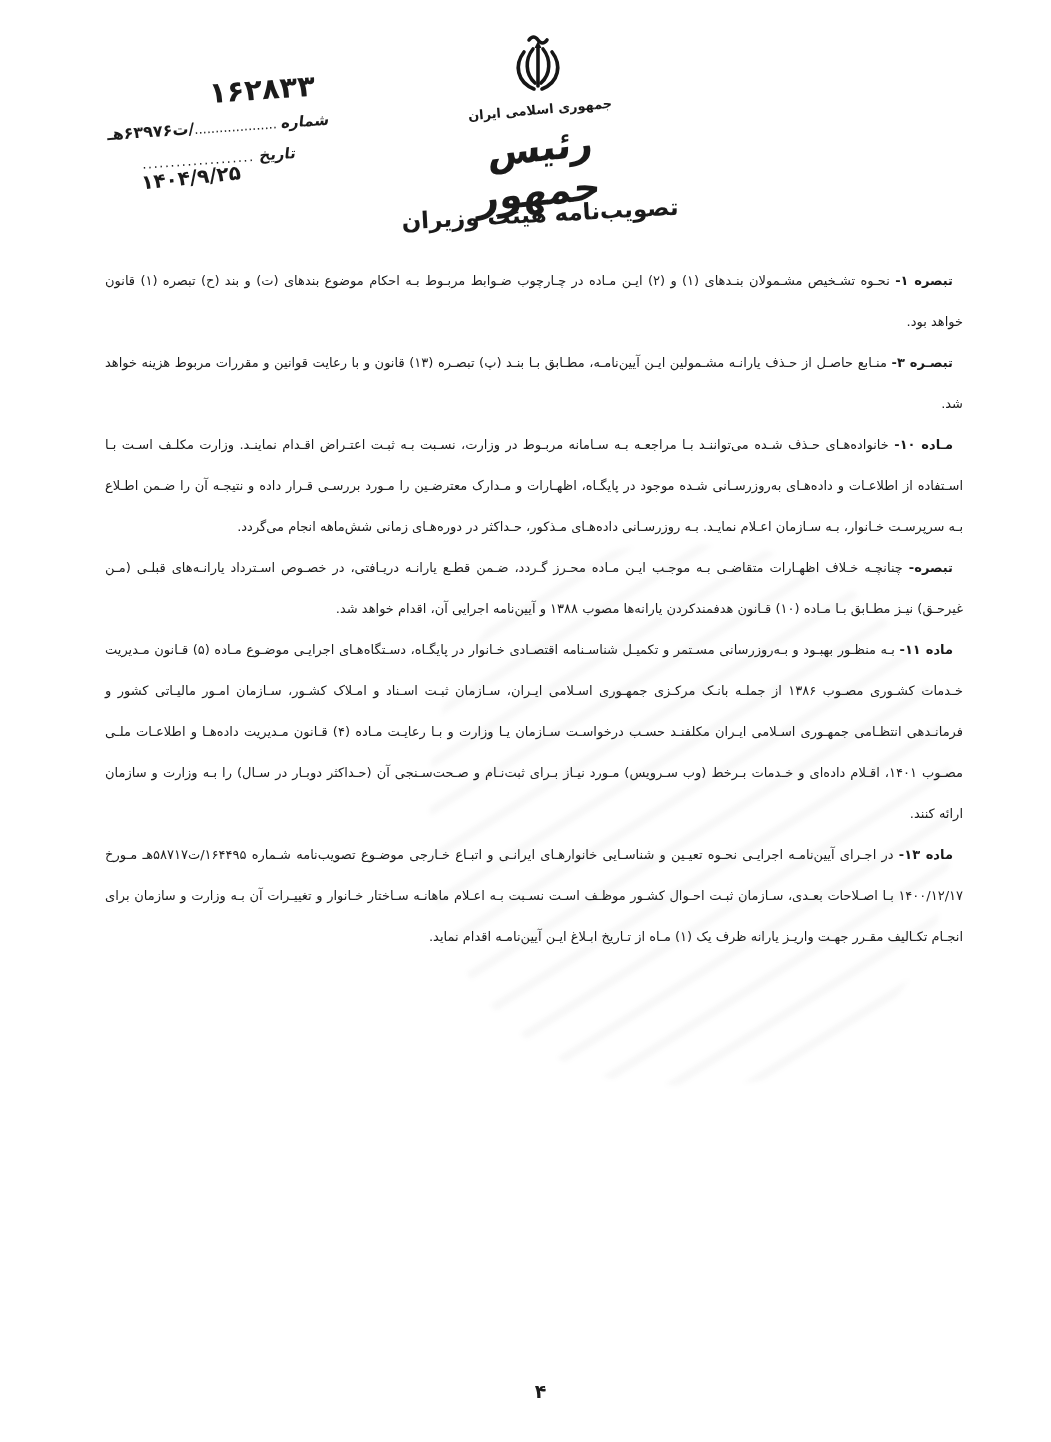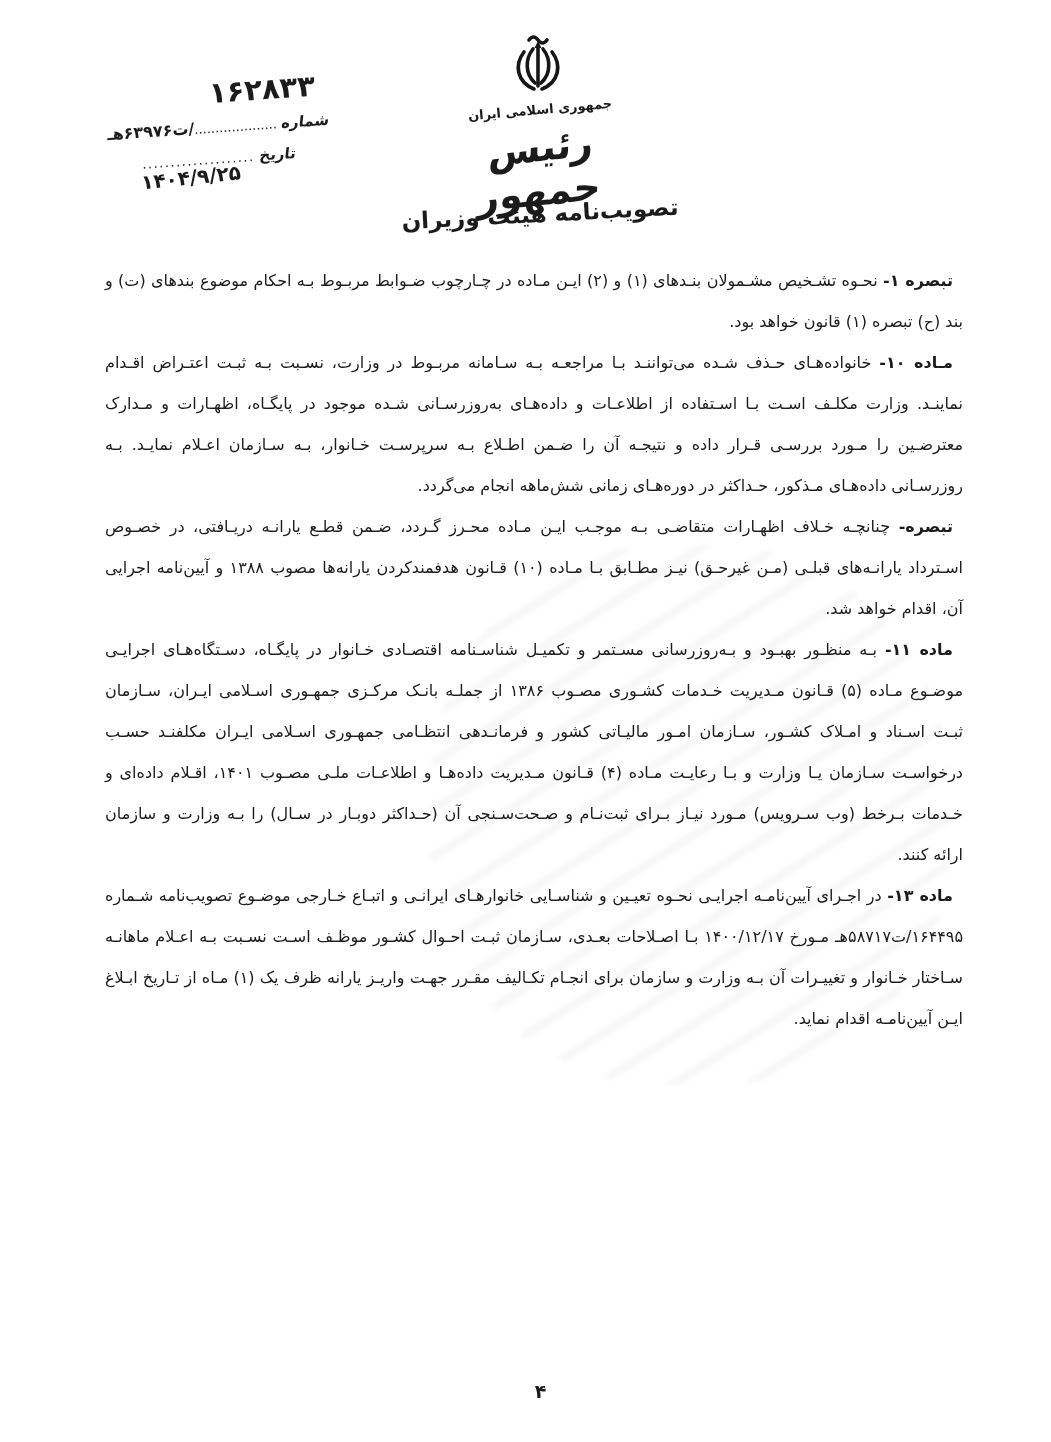--- a/index.html
+++ b/index.html
@@ -68,21 +68,21 @@
     border-radius:45%;
     opacity:.55;
     pointer-events:none;
   }
   
   .body-text{
     position:absolute;top:260px;right:88px;width:858px;
   }
   .para{
     margin:0;
-    font-size:16px;
+    font-size:13px;
     line-height:41px;
     text-align:justify;
     text-indent:10px;
   }
   .para .lead{font-weight:bold;}
   
   .page-number{
     position:absolute;top:1380px;left:30px;right:0;
     text-align:center;font-size:19px;font-weight:bold;
   }
@@ -120,20 +120,21 @@
     </div>
     <div class="date-row">
       <span class="hand-label">تاریخ</span>
       <span class="leader-dots">....................</span>
     </div>
     <div class="date-value">۱۴۰۴/۹/۲۵</div>
   </div>
 
   <main class="body-text">
     <p class="para"><b class="lead">تبصره ۱-</b> <span>نحـوه تشـخیص مشـمولان بنـدهای (۱) و (۲) ایـن مـاده در چـارچوب ضـوابط مربـوط بـه احکام موضوع بندهای (ت) و بند (ح) تبصره (۱) قانون خواهد بود.</span></p>
+    <p class="para"><b class="lead">تبصـره ۳-</b> <span>منـابع حاصـل از حـذف یارانـه مشـمولین ایـن آیین‌نامـه، مطـابق بـا بنـد (پ) تبصـره (۱۳) قانون و با رعایت قوانین و مقررات مربوط هزینه خواهد شد.</span></p>
     <p class="para"><b class="lead">مـاده ۱۰-</b> <span>خانواده‌هـای حـذف شـده می‌تواننـد بـا مراجعـه بـه سـامانه مربـوط در وزارت، نسـبت بـه ثبـت اعتـراض اقـدام نماینـد. وزارت مکلـف اسـت بـا اسـتفاده از اطلاعـات و داده‌هـای به‌روزرسـانی شـده موجود در پایگـاه، اظهـارات و مـدارک معترضـین را مـورد بررسـی قـرار داده و نتیجـه آن را ضـمن اطـلاع بـه سرپرسـت خـانوار، بـه سـازمان اعـلام نمایـد. بـه روزرسـانی داده‌هـای مـذکور، حـداکثر در دوره‌هـای زمانی شش‌ماهه انجام می‌گردد.</span></p>
     <p class="para"><b class="lead">تبصره-</b> <span>چنانچـه خـلاف اظهـارات متقاضـی بـه موجـب ایـن مـاده محـرز گـردد، ضـمن قطـع یارانـه دریـافتی، در خصـوص اسـترداد یارانـه‌های قبلـی (مـن غیرحـق) نیـز مطـابق بـا مـاده (۱۰) قـانون هدفمندکردن یارانه‌ها مصوب ۱۳۸۸ و آیین‌نامه اجرایی آن، اقدام خواهد شد.</span></p>
     <p class="para"><b class="lead">ماده ۱۱-</b> <span>بـه منظـور بهبـود و بـه‌روزرسانی مسـتمر و تکمیـل شناسـنامه اقتصـادی خـانوار در پایگـاه، دسـتگاه‌هـای اجرایـی موضـوع مـاده (۵) قـانون مـدیریت خـدمات کشـوری مصـوب ۱۳۸۶ از جملـه بانـک مرکـزی جمهـوری اسـلامی ایـران، سـازمان ثبـت اسـناد و امـلاک کشـور، سـازمان امـور مالیـاتی کشور و فرمانـدهی انتظـامی جمهـوری اسـلامی ایـران مکلفنـد حسـب درخواسـت سـازمان یـا وزارت و بـا رعایـت مـاده (۴) قـانون مـدیریت داده‌هـا و اطلاعـات ملـی مصـوب ۱۴۰۱، اقـلام داده‌ای و خـدمات بـرخط (وب سـرویس) مـورد نیـاز بـرای ثبت‌نـام و صـحت‌سـنجی آن (حـداکثر دوبـار در سـال) را بـه وزارت و سازمان ارائه کنند.</span></p>
     <p class="para"><b class="lead">ماده ۱۳-</b> <span>در اجـرای آیین‌نامـه اجرایـی نحـوه تعیـین و شناسـایی خانوارهـای ایرانـی و اتبـاع خـارجی موضـوع تصویب‌نامه شـماره ۱۶۴۴۹۵/ت۵۸۷۱۷هـ مـورخ ۱۴۰۰/۱۲/۱۷ بـا اصـلاحات بعـدی، سـازمان ثبـت احـوال کشـور موظـف اسـت نسـبت بـه اعـلام ماهانـه سـاختار خـانوار و تغییـرات آن بـه وزارت و سازمان برای انجـام تکـالیف مقـرر جهـت واریـز یارانه ظرف یک (۱) مـاه از تـاریخ ابـلاغ ایـن آیین‌نامـه اقدام نماید.</span></p>
   </main>
 
   <div class="page-number">۴</div>
 
 </div>
 

